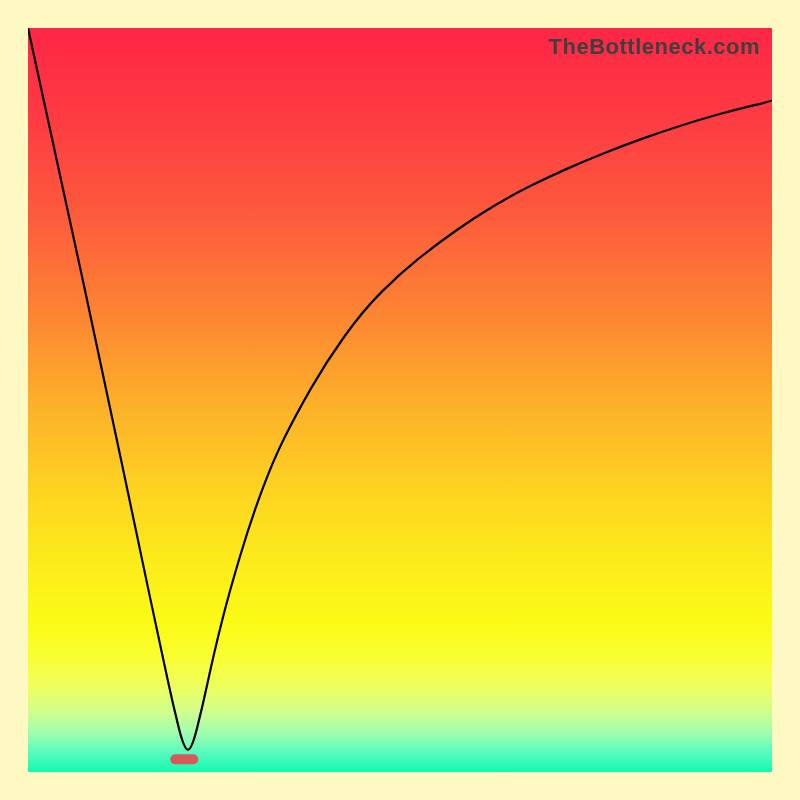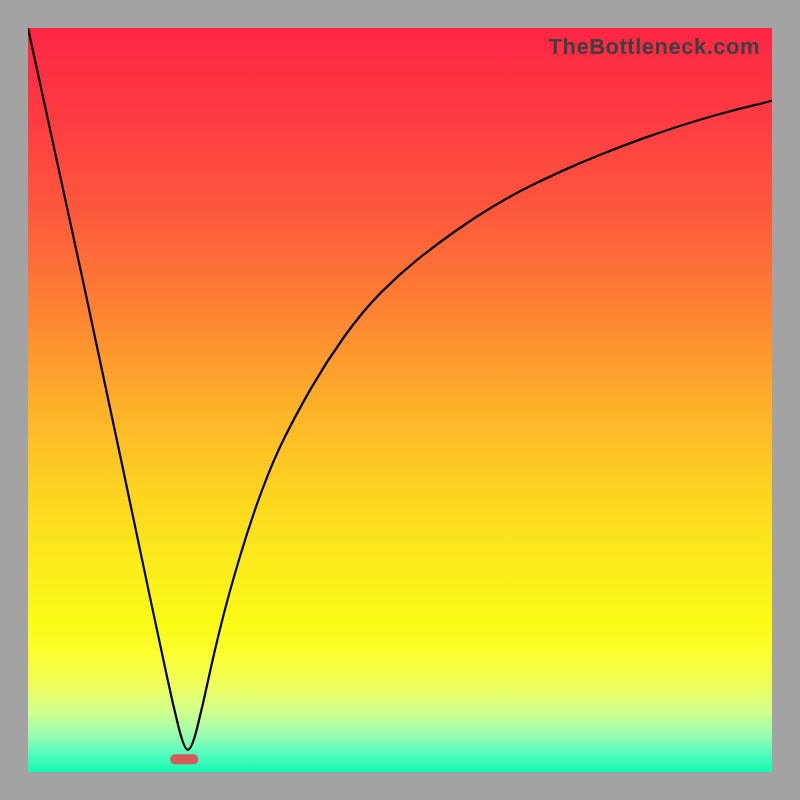--- a/index.html
+++ b/index.html
@@ -6,21 +6,21 @@
     margin: 0;
     padding: 0;
     width: 800px;
     height: 800px;
     overflow: hidden;
     font-family: Arial, Helvetica, sans-serif;
   }
   .frame {
     width: 800px;
     height: 800px;
-    background: #a3a3a3;
+    background: #fef9c3;
     position: relative;
   }
   .plot-area {
     position: absolute;
     left: 28px;
     top: 28px;
     width: 744px;
     height: 744px;
     overflow: hidden;
   }

